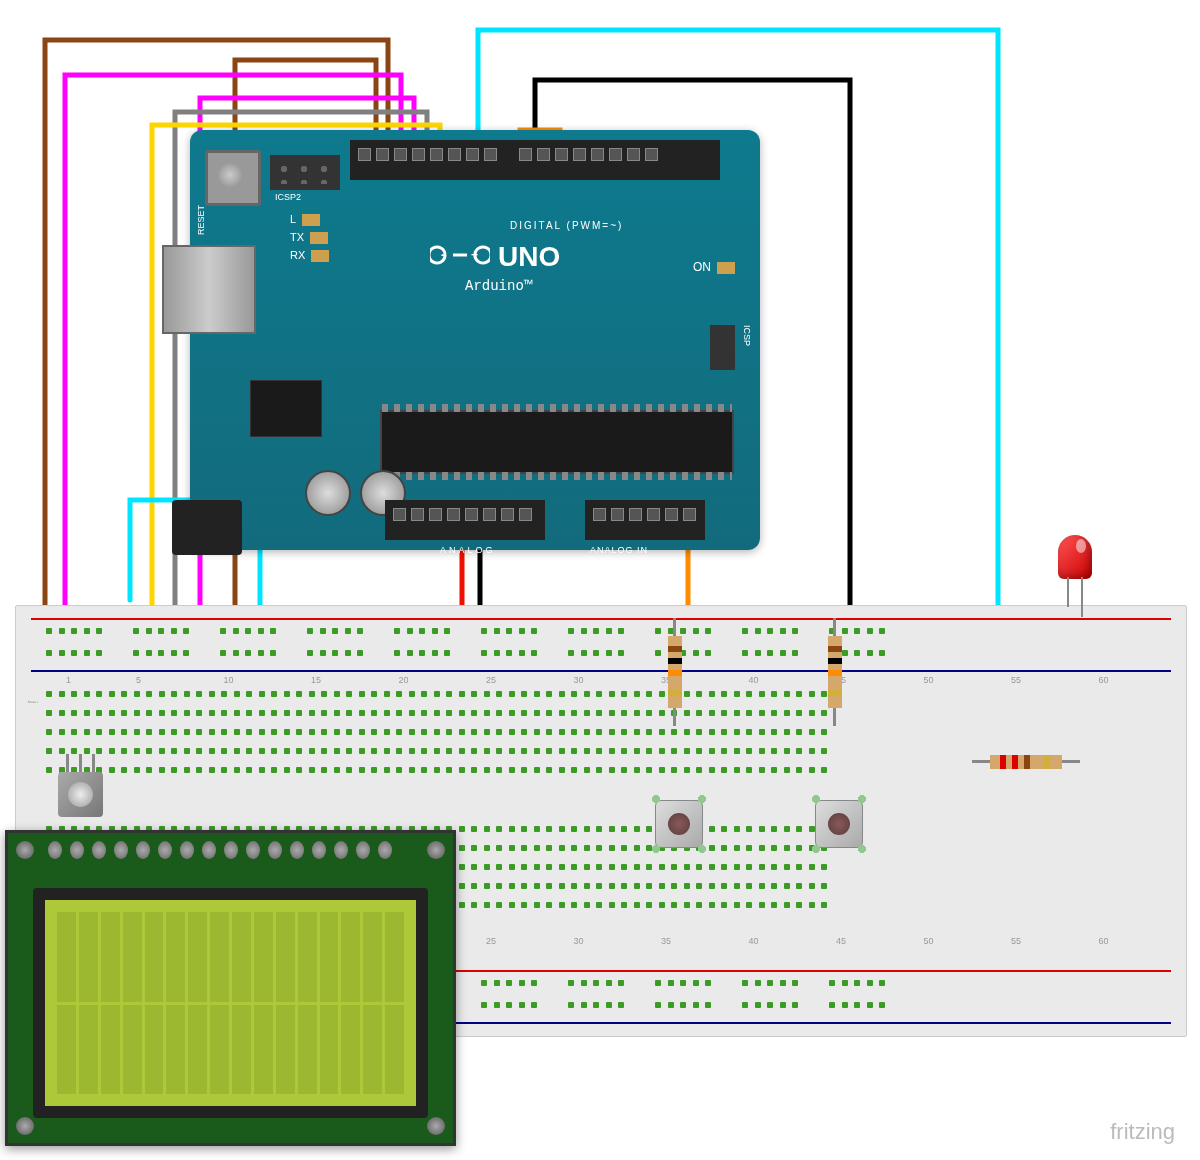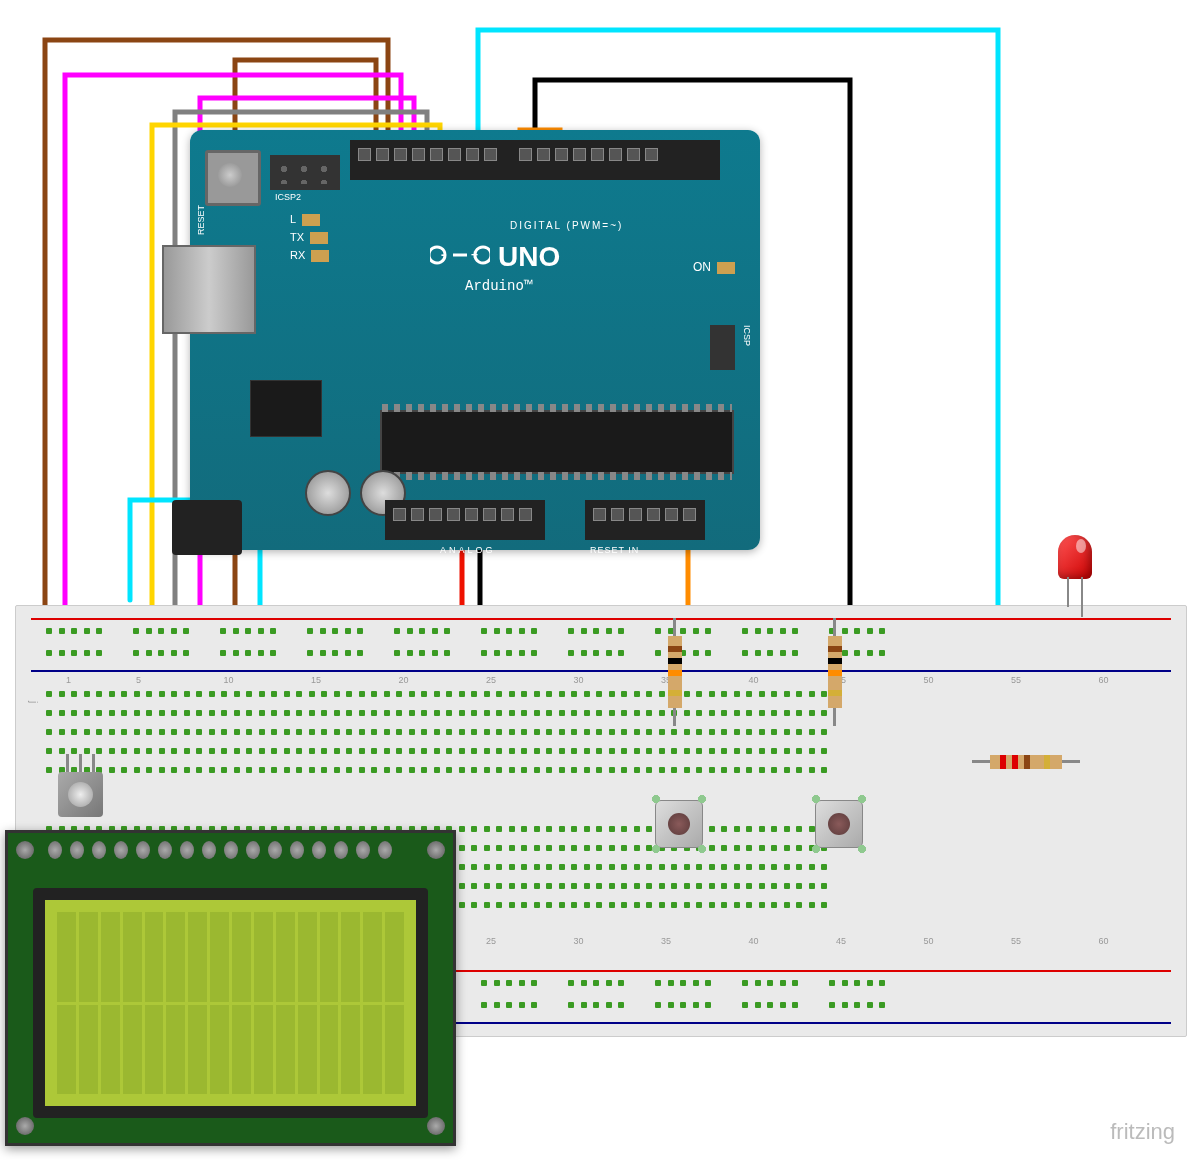--- a/index.html
+++ b/index.html
@@ -188,21 +188,21 @@
           <div class="hole"></div>
           <div class="hole"></div>
           <div class="hole"></div>
           <div class="hole"></div>
           <div class="hole"></div>
       </div>
     </div>
     <div class="icsp"></div>
     <div class="icsp-lbl">ICSP</div>
     <div class="txt-power">ANALOG</div>
-    <div class="txt-analog">RESET IN</div>
+    <div class="txt-analog">ANALOG IN</div>
   </div>
 
   <div class="breadboard">
     <div class="bb-rail top1">
       <div class="line red"></div>
         <div class="line blue"></div>
       <div class="bb-holes" style="top:14px" id="rail-t1">
           <div class="hg">
             <div class="h"></div>
             <div class="h"></div>

